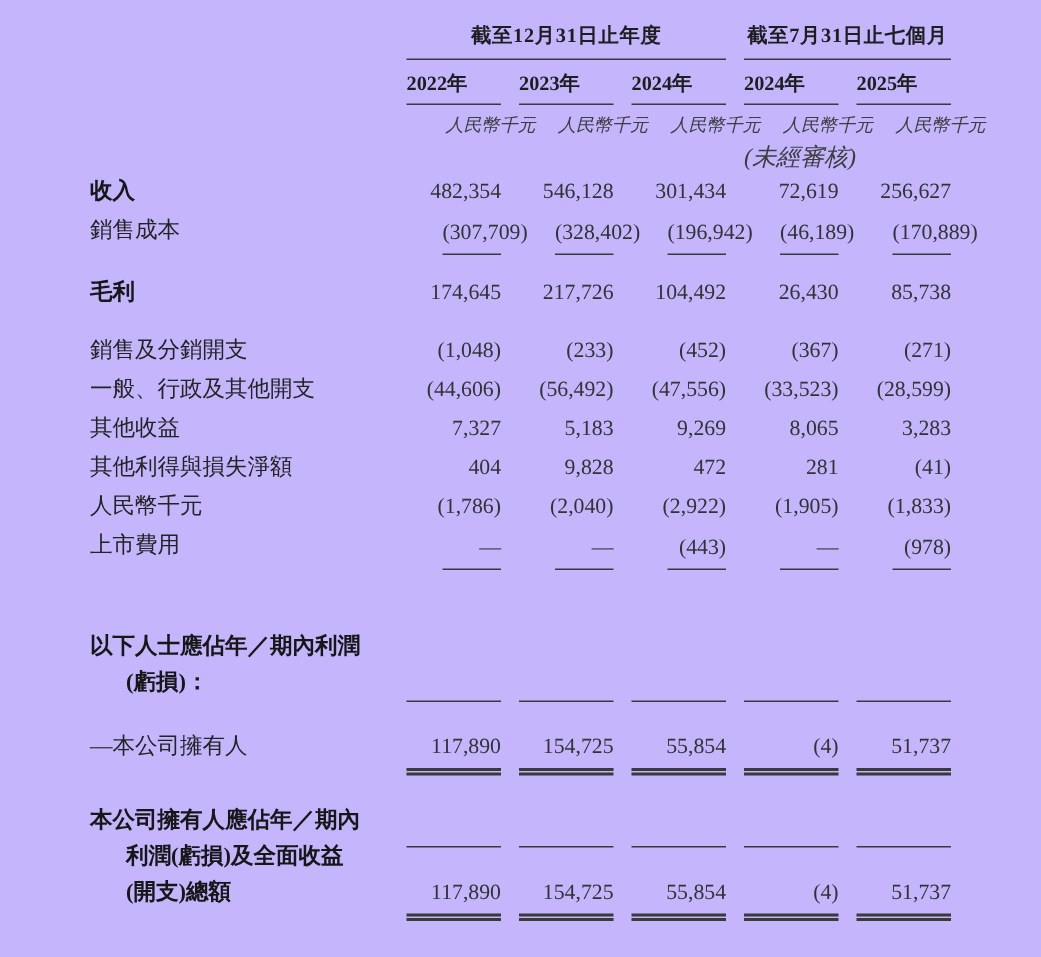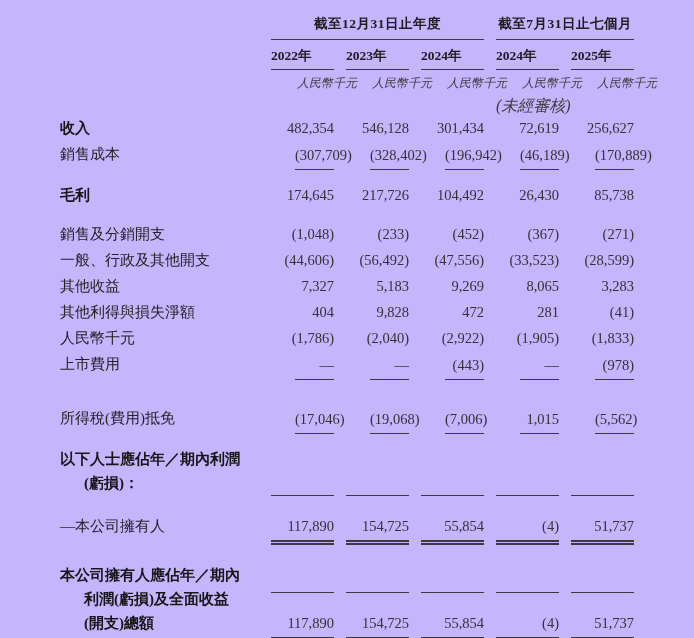--- a/index.html
+++ b/index.html
@@ -318,40 +318,20 @@
           <td class="val">
             <div class="vbox rs">(978)</div>
           </td>
         </tr>
         <tr class="spacer">
           <td colspan="6"></td>
         </tr>
         <tr class="spacer">
           <td colspan="6"></td>
         </tr>
-        <tr>
-          <td class="lbl pb4">
-            <div class="ln">所得稅(費用)抵免</div>
-          </td>
-          <td class="val">
-            <div class="vbox rs">(17,046)</div>
-          </td>
-          <td class="val">
-            <div class="vbox rs">(19,068)</div>
-          </td>
-          <td class="val">
-            <div class="vbox rs">(7,006)</div>
-          </td>
-          <td class="val">
-            <div class="vbox rs">1,015</div>
-          </td>
-          <td class="val">
-            <div class="vbox rs">(5,562)</div>
-          </td>
-        </tr>
         <tr class="spacer">
           <td colspan="6"></td>
         </tr>
         <tr>
           <td colspan="6" class="lbl b">
             <div class="ln">以下人士應佔年／期內利潤</div>
             <div class="ln cont">(虧損)：</div>
           </td>
         </tr>
         <tr>

